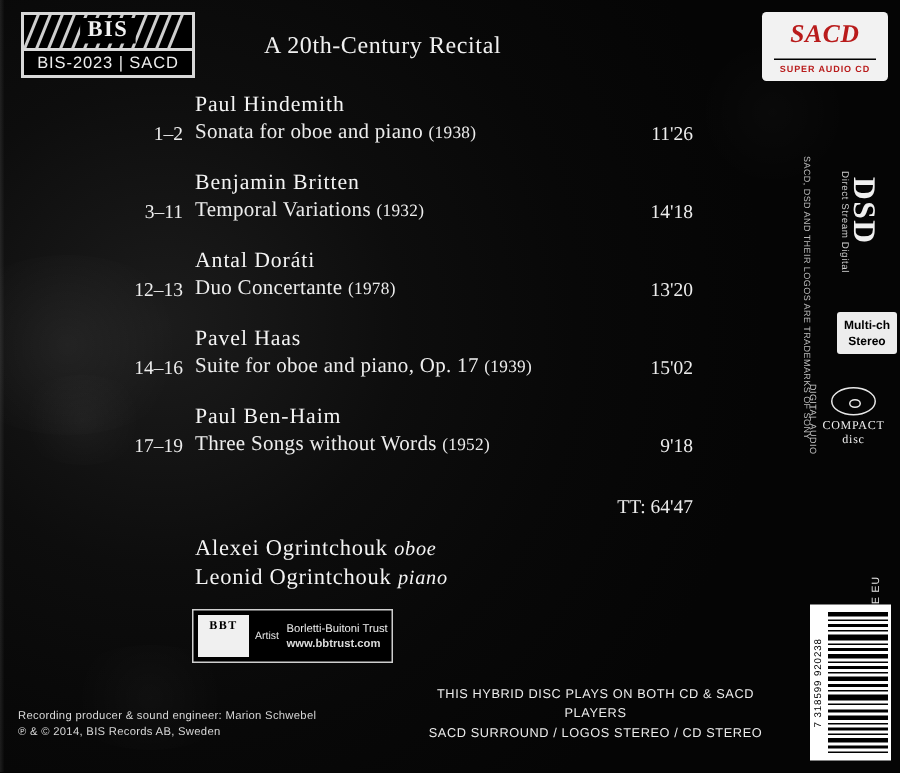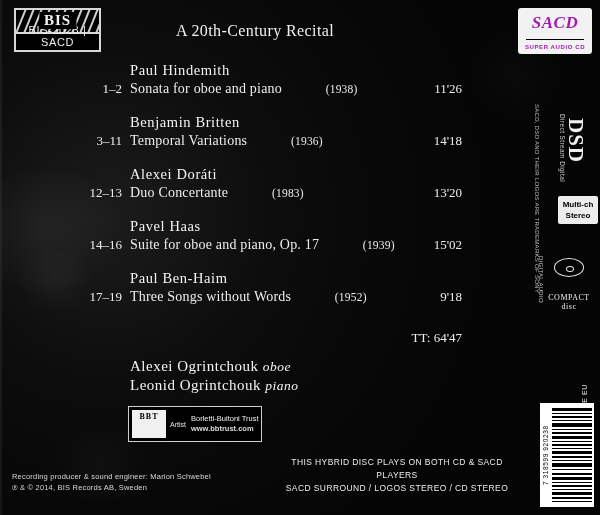--- a/index.html
+++ b/index.html
@@ -33,21 +33,21 @@
   .s1 { left: -40px; top: 170px; width: 170px; height: 120px; }
   .s2 { left: 10px; top: 250px; width: 90px; height: 60px; opacity: .7; }
   .s3 { left: 40px; top: 430px; width: 120px; height: 70px; opacity: .5; }
   .s4 { right: 30px; top: 30px; width: 110px; height: 90px; opacity: .35; }
 
   
   .bis-logo {
     position: absolute;
     left: 14px;
     top: 8px;
-    width: 87px;
+    width: 116px;
     height: 44px;
     border: 2px solid #d8d8d8;
     box-sizing: border-box;
     background: #000;
   }
   .bis-logo .bis-word {
     position: absolute;
     left: 50%;
     top: 2px;
     transform: translateX(-50%);
@@ -95,24 +95,24 @@
     font-size: 16px;
     letter-spacing: .4px;
     color: #f0f0f0;
   }
 
   
   .sacd-badge {
     position: absolute;
     right: 8px;
     top: 8px;
-    width: 74px;
+    width: 84px;
     height: 46px;
     background: #f2f2f2;
-    color: #a21caf;
+    color: #b91c1c;
     border-radius: 3px;
     overflow: hidden;
   }
   .sacd-badge .sacd-main {
     position: absolute;
     left: 0; right: 0; top: 5px;
     text-align: center;
     font-family: "Liberation Serif", serif;
     font-weight: bold;
     font-style: italic;
@@ -159,21 +159,20 @@
     left: 130px;
     top: 19px;
     font-family: "Liberation Serif", serif;
     font-size: 14px;
     letter-spacing: .2px;
     color: #ededed;
     white-space: nowrap;
   }
   .work .title .yr {
     font-size: 11.5px;
-    margin-left: 40px;
   }
   .work .tracks {
     position: absolute;
     left: 0;
     width: 122px;
     top: 19px;
     text-align: right;
     font-family: "Liberation Serif", serif;
     font-size: 13px;
     color: #ededed;
@@ -315,21 +314,21 @@
     right: 22px;
     top: 10px;
     writing-mode: vertical-rl;
     font-size: 6.5px;
     letter-spacing: .4px;
     color: #cfcfcf;
   }
   .multich {
     position: absolute;
     right: 2px;
-    top: 196px;
+    top: 208px;
     width: 40px;
     background: #ededed;
     color: #000;
     font-family: "Liberation Sans", sans-serif;
     font-size: 8px;
     font-weight: bold;
     text-align: center;
     line-height: 11px;
     padding: 3px 0;
     border-radius: 2px;
@@ -366,21 +365,21 @@
     left: 50%; top: 50%;
     width: 6px; height: 4px;
     margin: -2px 0 0 -3px;
     border: 1.4px solid #e8e8e8;
     border-radius: 50%;
   }
   .cd-logo .cdtxt {
     font-family: "Liberation Serif", serif;
     font-size: 8px;
     letter-spacing: .5px;
-    margin-top: 16px;
+    margin-top: 2px;
   }
   .cd-side {
     position: absolute;
     right: 56px;
     top: 256px;
     writing-mode: vertical-rl;
     font-size: 6px;
     color: #c8c8c8;
     letter-spacing: .3px;
   }
@@ -479,28 +478,28 @@
     <div class="work">
       <div class="tracks">1–2</div>
       <div class="composer">Paul Hindemith</div>
       <div class="title"><span>Sonata for oboe and piano</span> <span class="yr">(1938)</span></div>
       <div class="dur">11'26</div>
     </div>
 
     <div class="work">
       <div class="tracks">3–11</div>
       <div class="composer">Benjamin Britten</div>
-      <div class="title"><span>Temporal Variations</span> <span class="yr">(1936)</span></div>
+      <div class="title"><span>Temporal Variations</span> <span class="yr">(1932)</span></div>
       <div class="dur">14'18</div>
     </div>
 
     <div class="work">
       <div class="tracks">12–13</div>
-      <div class="composer">Alexei Doráti</div>
-      <div class="title"><span>Duo Concertante</span> <span class="yr">(1983)</span></div>
+      <div class="composer">Antal Doráti</div>
+      <div class="title"><span>Duo Concertante</span> <span class="yr">(1978)</span></div>
       <div class="dur">13'20</div>
     </div>
 
     <div class="work">
       <div class="tracks">14–16</div>
       <div class="composer">Pavel Haas</div>
       <div class="title"><span>Suite for oboe and piano, Op. 17</span> <span class="yr">(1939)</span></div>
       <div class="dur">15'02</div>
     </div>
 

